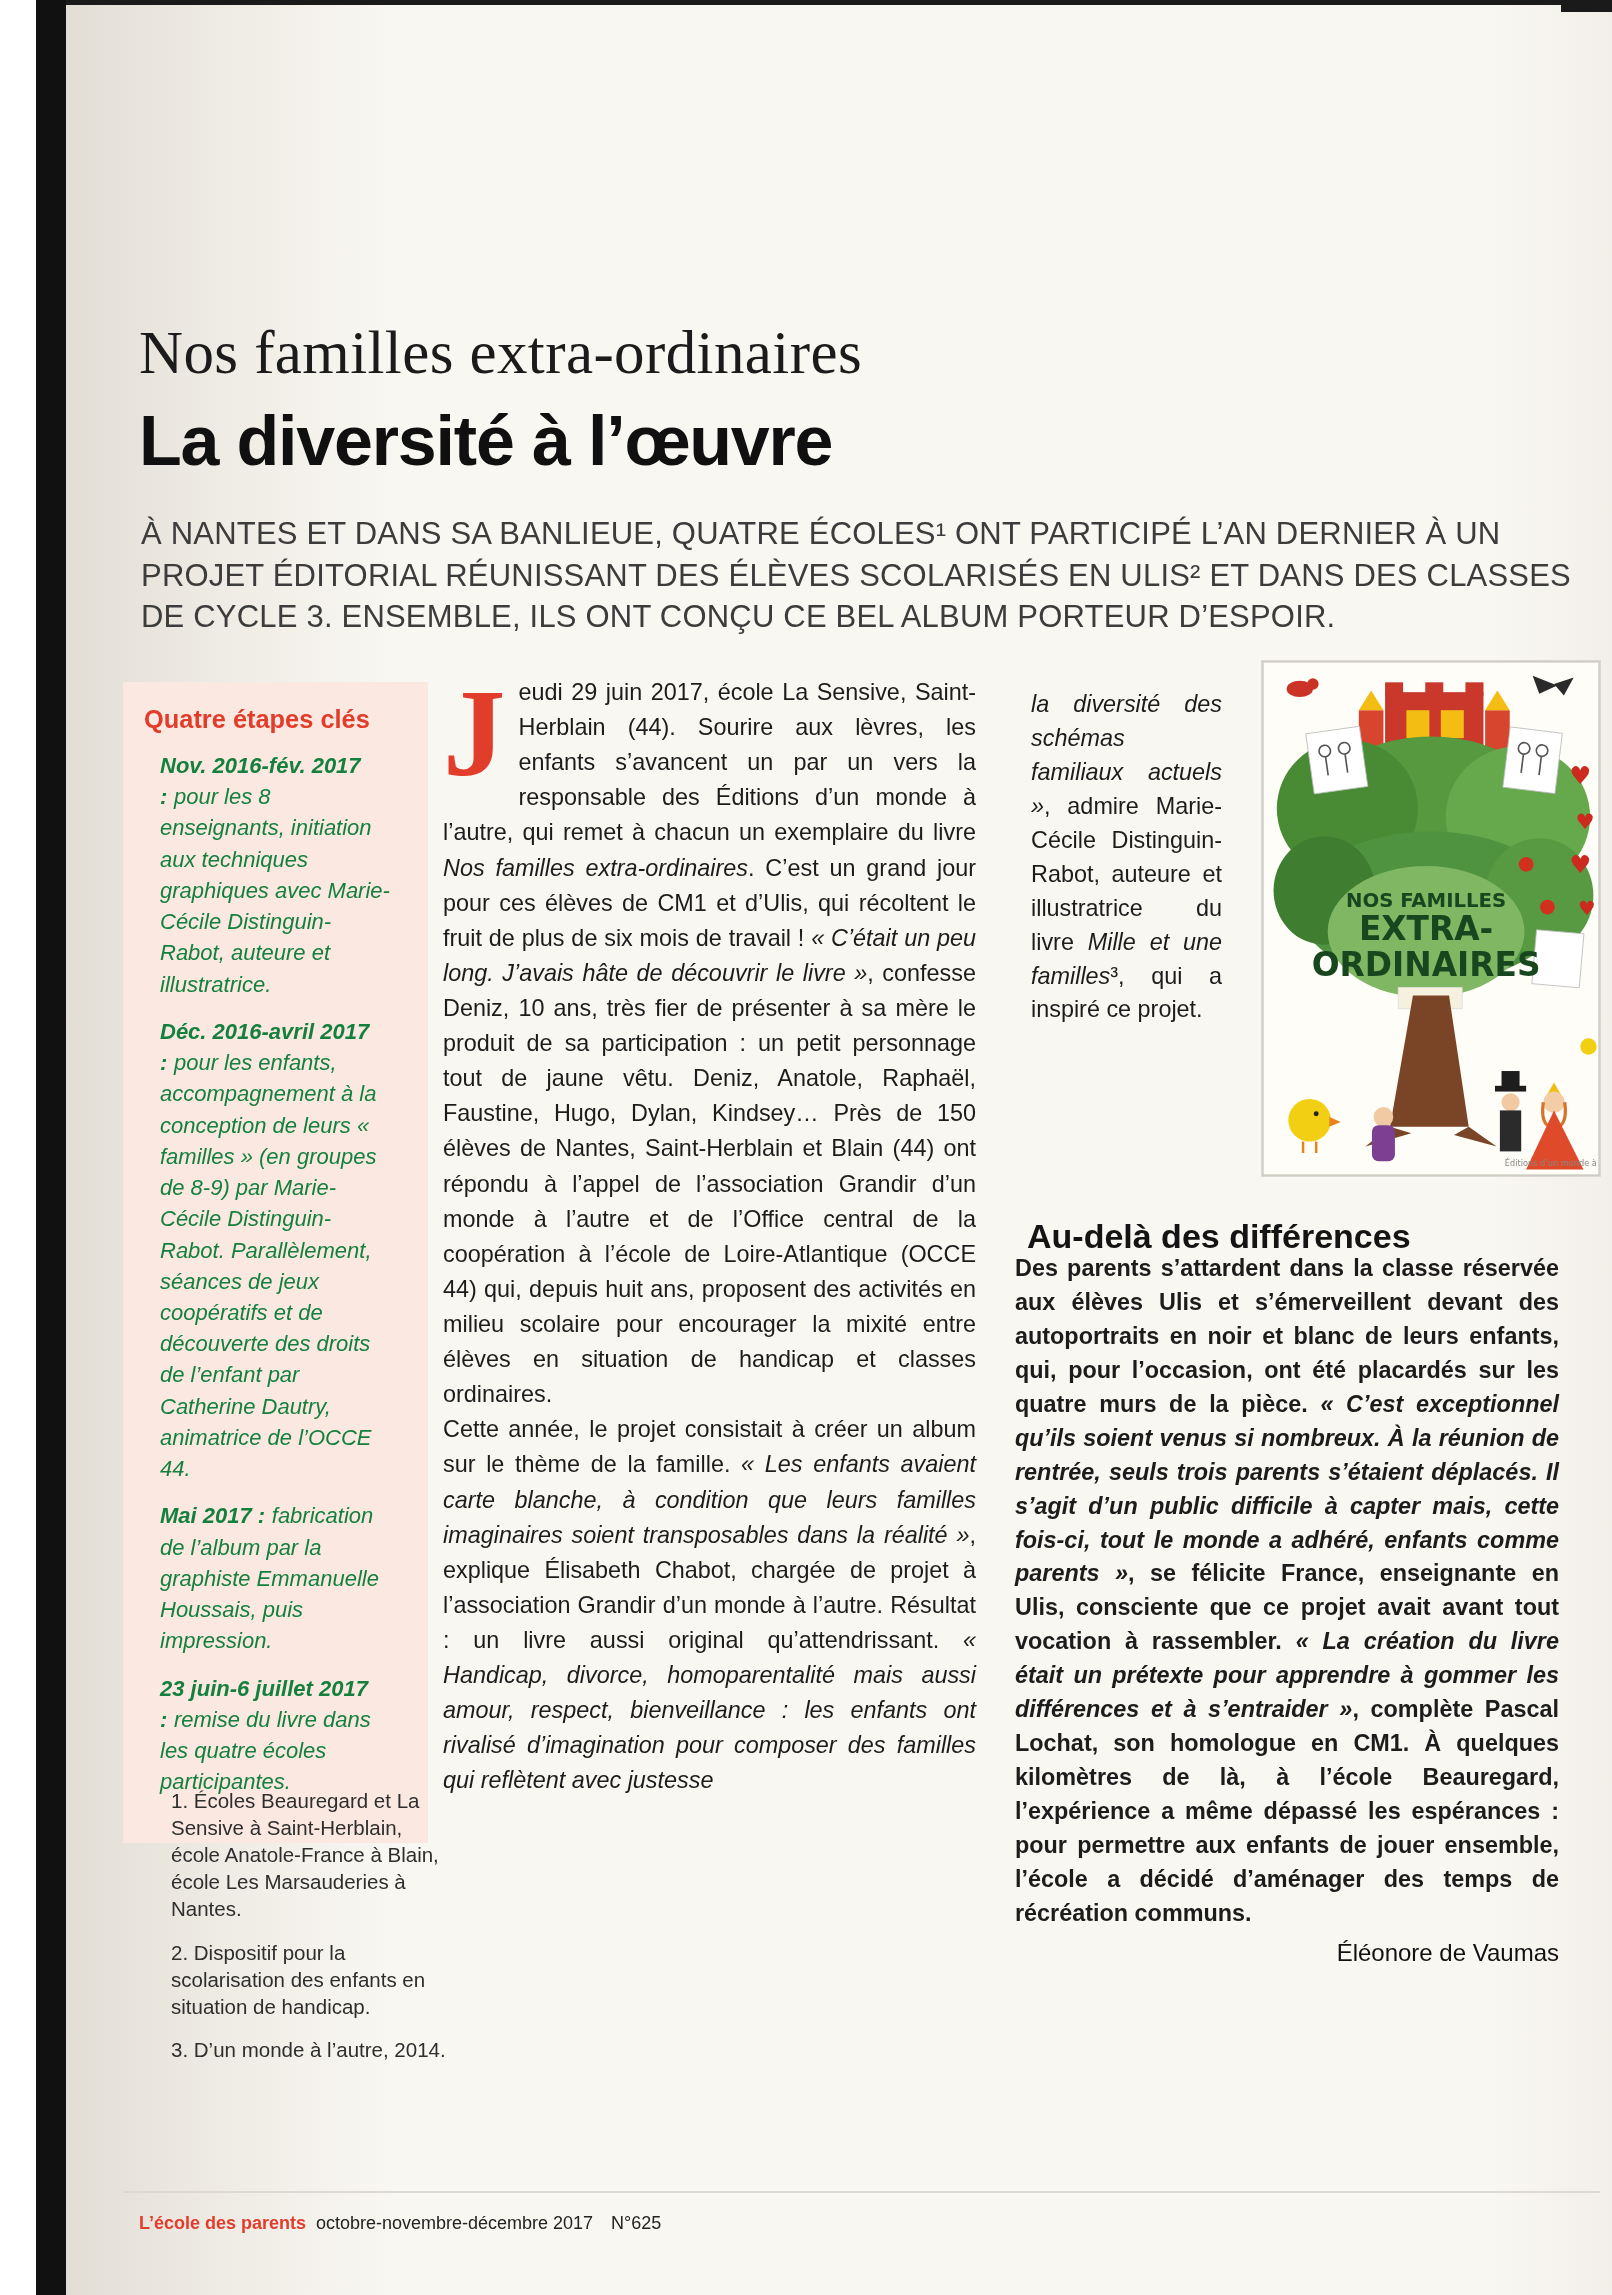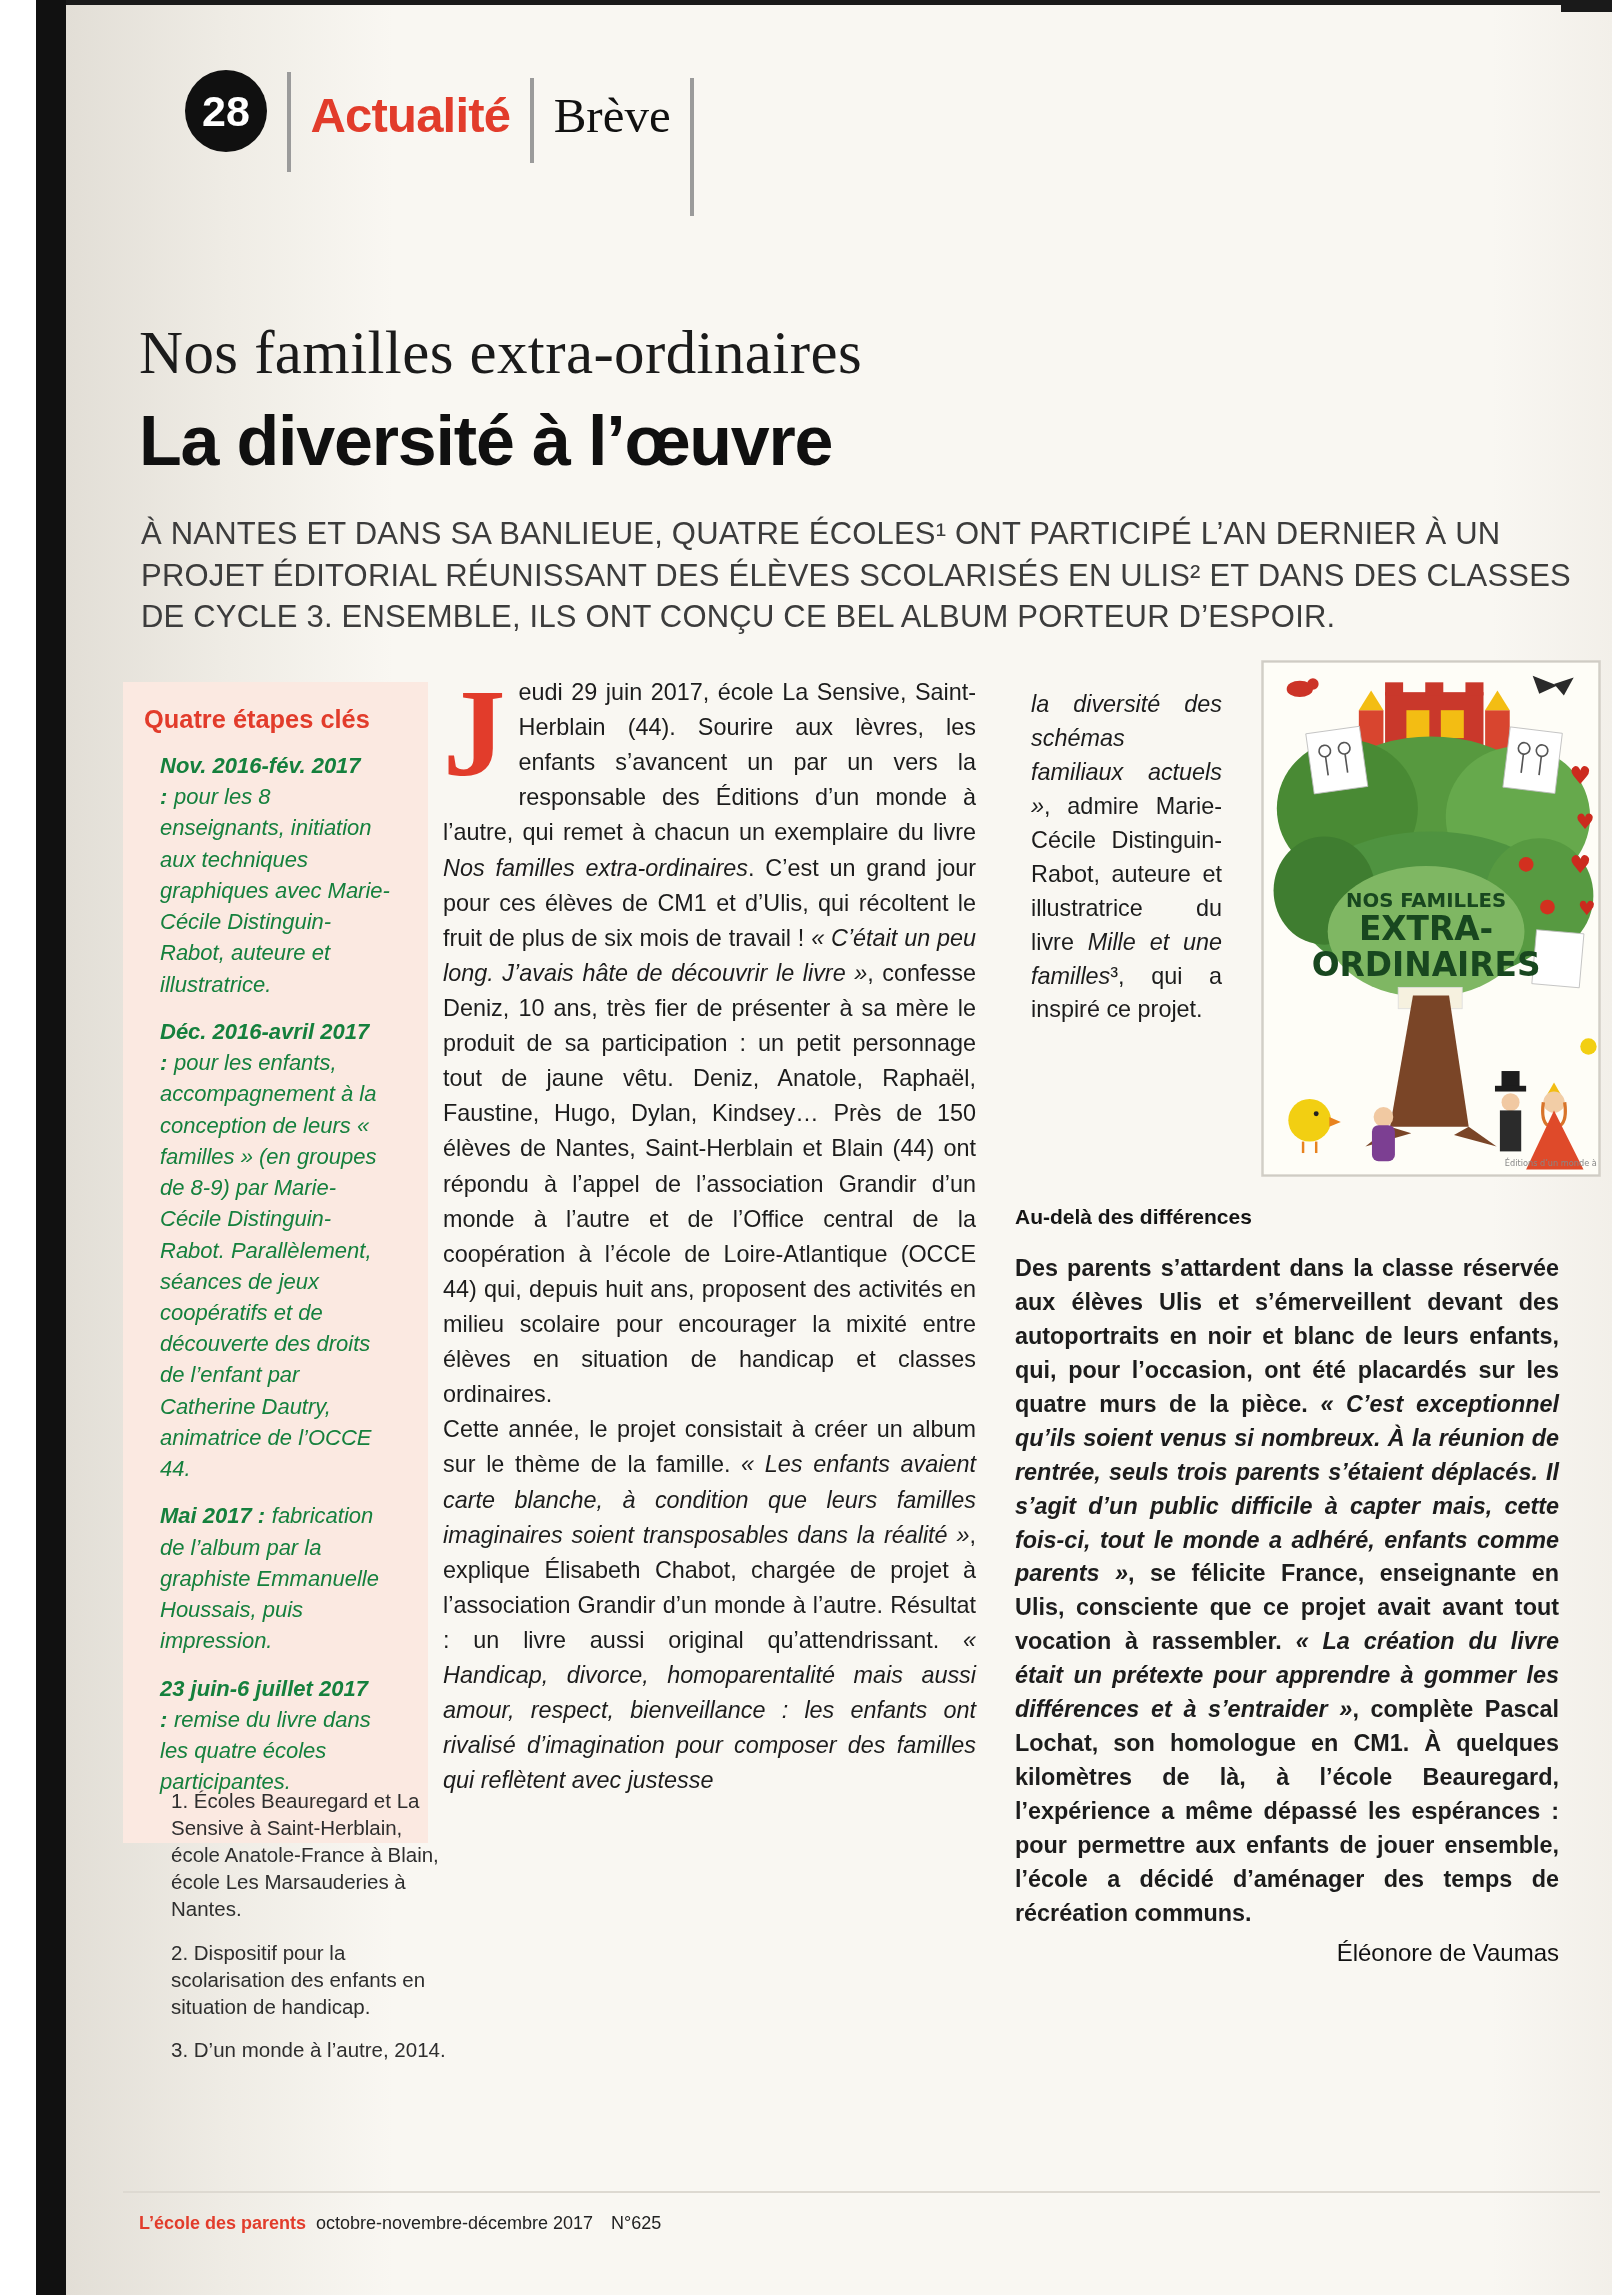--- a/index.html
+++ b/index.html
@@ -51,51 +51,41 @@
   .dropcap{float:left;font-family:"Liberation Serif",serif;font-weight:700;font-size:125px;line-height:0.78;
            color:var(--accent);padding:9.8px 13px 0 0;}
   .it{font-style:italic;}
 
   .col-intro{position:absolute;left:1015px;top:672px;width:223px;font-size:23.4px;line-height:1.45;
              text-align:justify;color:var(--ink);hyphens:auto;}
 
   .book{position:absolute;left:1262px;top:661px;width:338px;height:515px;box-shadow:0 0 0 0.8px #d5d2ca;background:#fefdf7;}
   .book svg{display:block;width:100%;height:100%;}
 
-  .subhead{position:absolute;left:1015px;top:1205px;font-size:21px;font-weight:700;color:#141414;margin:0;text-align:right;}
+  .subhead{position:absolute;left:1015px;top:1205px;font-size:34px;font-weight:700;color:#141414;margin:12px;text-align:right;}
   .col-right{position:absolute;left:1015px;top:1252px;width:544px;font-size:23.4px;line-height:1.45;
              text-align:justify;color:var(--ink);hyphens:auto;}
   .col-right p{margin:0;font-weight:bold;}
   .byline{text-align:right;font-weight:400;font-size:24px;margin-top:4.9px;color:#111;}
 
   .footer-rule{position:absolute;left:123px;top:2191px;width:1477px;height:1.6px;background:#ddd9d1;}
   .footer{position:absolute;left:139px;top:2213px;font-size:18px;color:#222;}
   .footer .brand{color:var(--accent);font-weight:700;margin-right:9.8px;}
   .footer .num{margin-left:18px;}
 </style>
 </head>
 <body>
 
 <div class="page">
 
   <div class="edge-white"></div>
   <div class="edge-black"></div>
   <div class="edge-top"></div>
   <div class="edge-corner"></div>
 
-  <header class="masthead">
-    <div class="page-circle">
-      <span>28</span>
-    </div>
-    <div class="vsep vsep-1"></div>
-    <div class="section">Actualité</div>
-    <div class="vsep vsep-2"></div>
-    <div class="subsection">Brève</div>
-    <div class="vsep vsep-3"></div>
-  </header>
 
   <div class="titles">
     <h2 class="kicker">Nos familles extra-ordinaires</h2>
     <h1 class="headline">La diversité à l’œuvre</h1>
   </div>
 
   <div class="standfirst">À NANTES ET DANS SA BANLIEUE, QUATRE ÉCOLES¹ ONT PARTICIPÉ L’AN DERNIER À UN PROJET ÉDITORIAL RÉUNISSANT DES ÉLÈVES SCOLARISÉS EN ULIS² ET DANS DES CLASSES DE CYCLE 3. ENSEMBLE, ILS ONT CONÇU CE BEL ALBUM PORTEUR D’ESPOIR.</div>
 
   <aside class="sidebar">
     <h3>Quatre étapes clés</h3>

